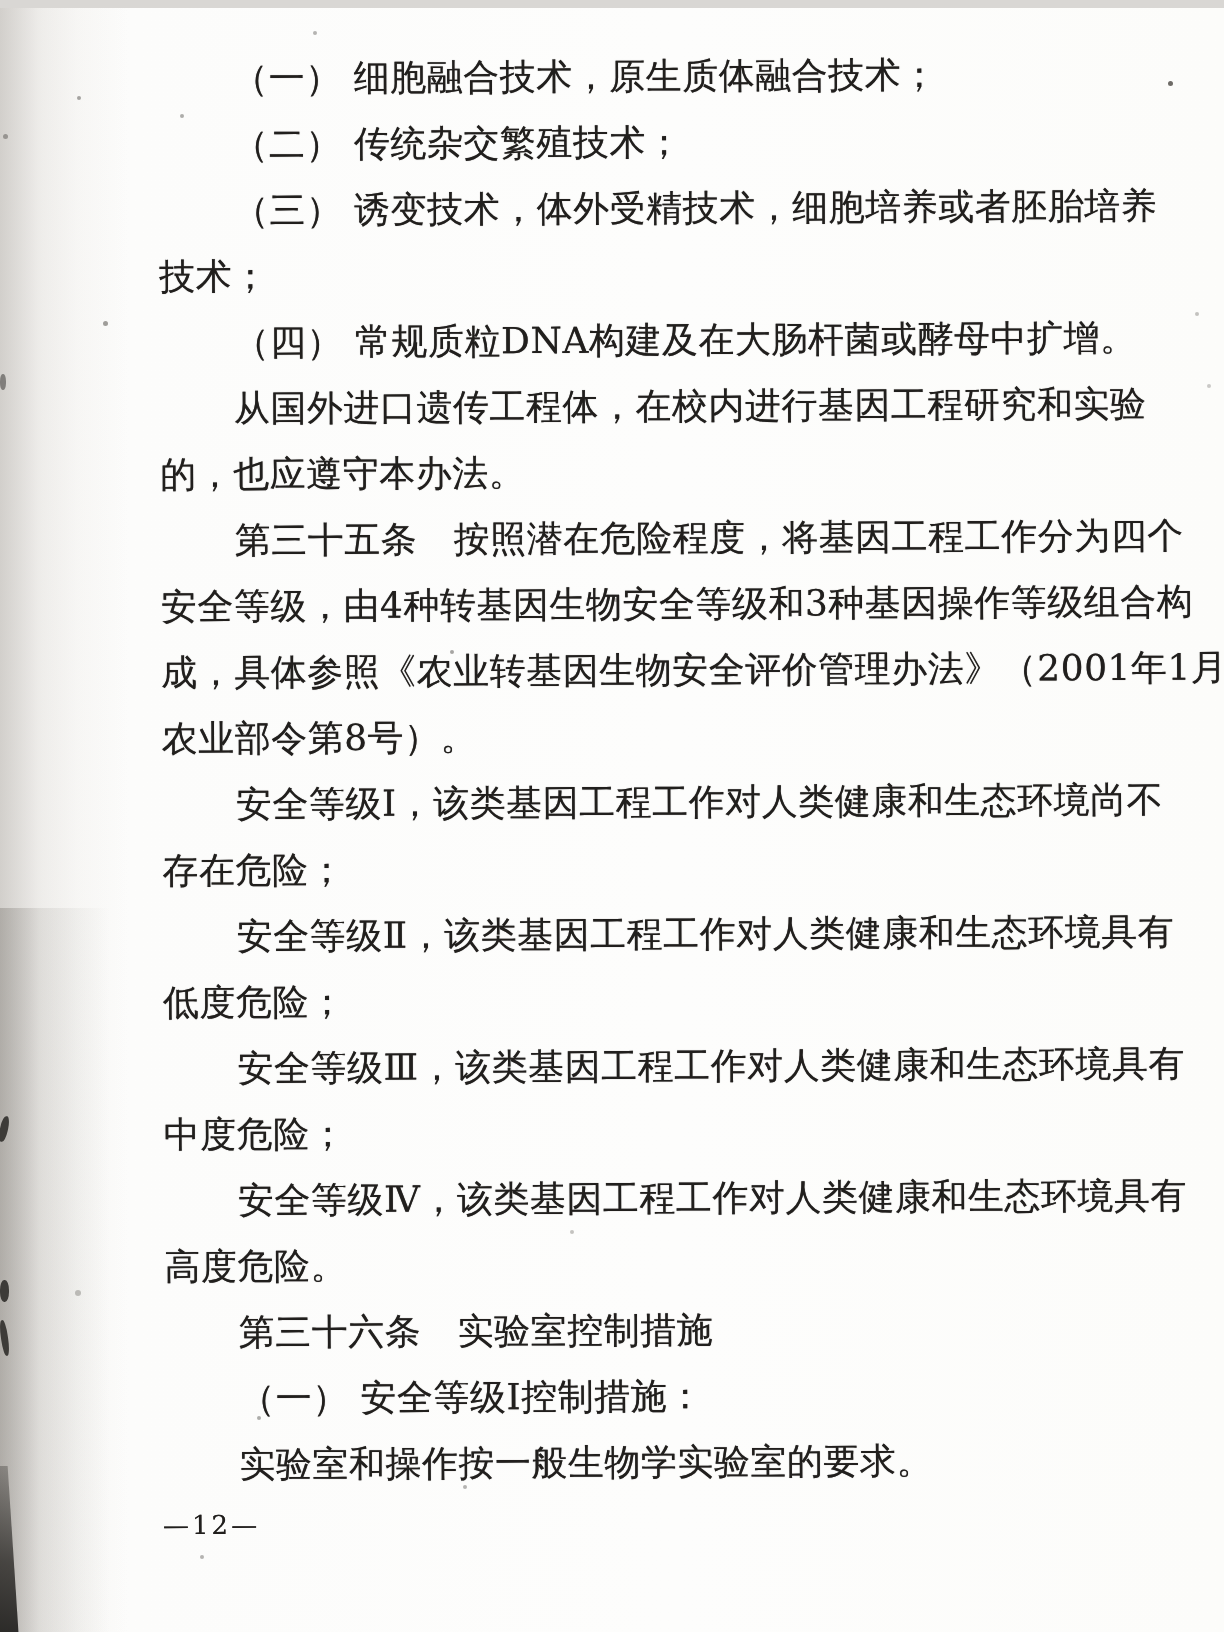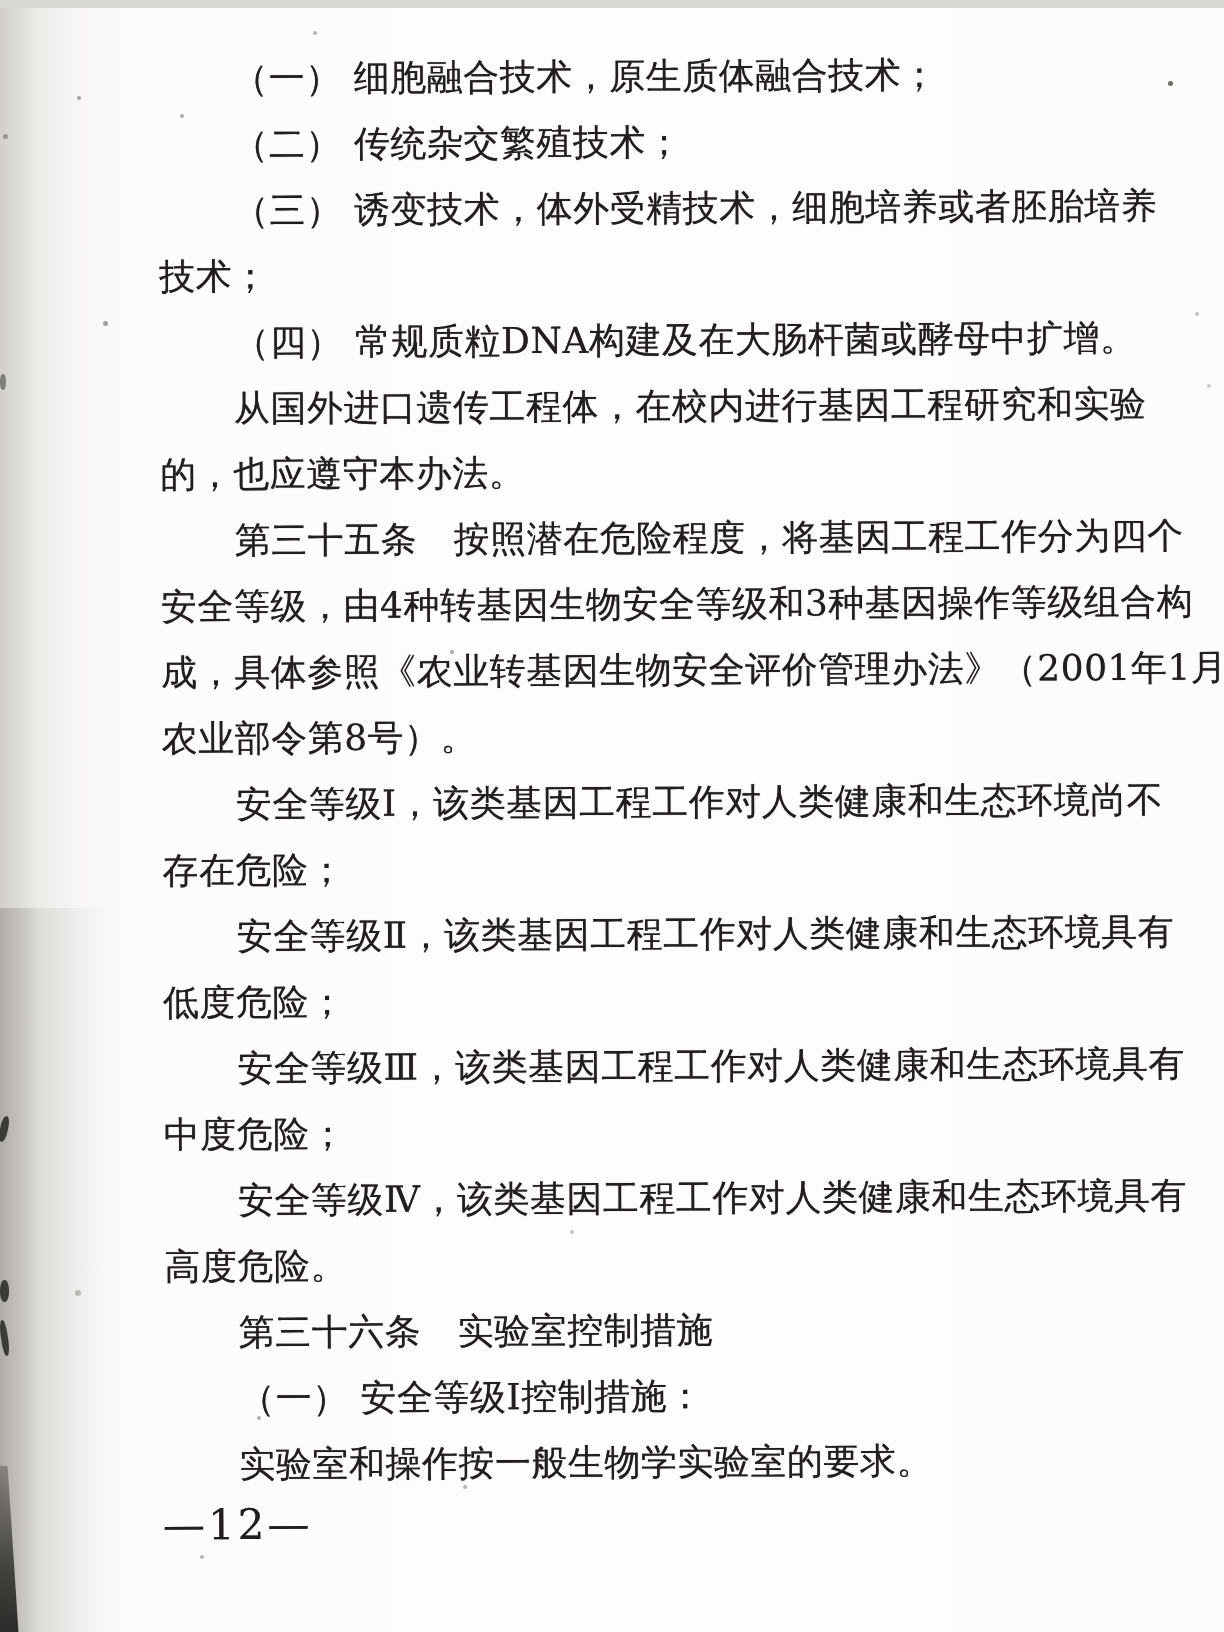--- a/index.html
+++ b/index.html
@@ -37,21 +37,21 @@
     transform:rotate(-0.3deg); transform-origin:0 0;
   }
   .ln {
     margin:0; height:66px; line-height:66px;
     font-size:36px; letter-spacing:0.5px; white-space:nowrap;
     text-shadow:0 0 0.7px rgba(25,23,21,.75);
   }
   .ind { padding-left:74px; }
   .page-num {
     position:absolute; left:163px; top:1495px;
-    font-size:42px; letter-spacing:3px; line-height:44px;
+    font-size:26px; letter-spacing:3px; line-height:44px;
     text-shadow:0 0 0.6px rgba(25,23,21,.75);
     transform:rotate(-0.3deg);
   }
 </style>
 </head>
 <body>
 
 <div class="page">
 
   <div class="shade-left"></div>

